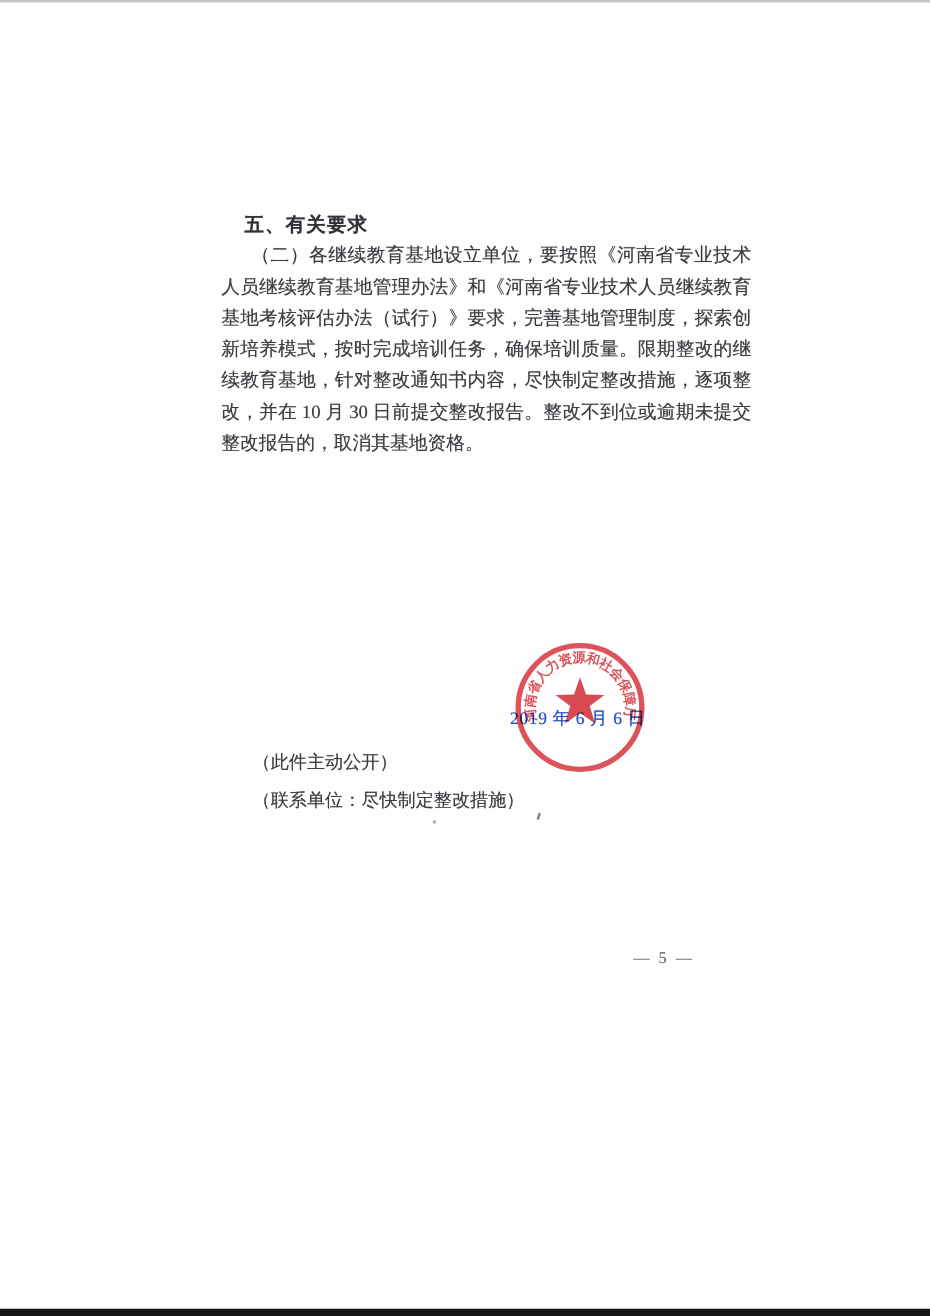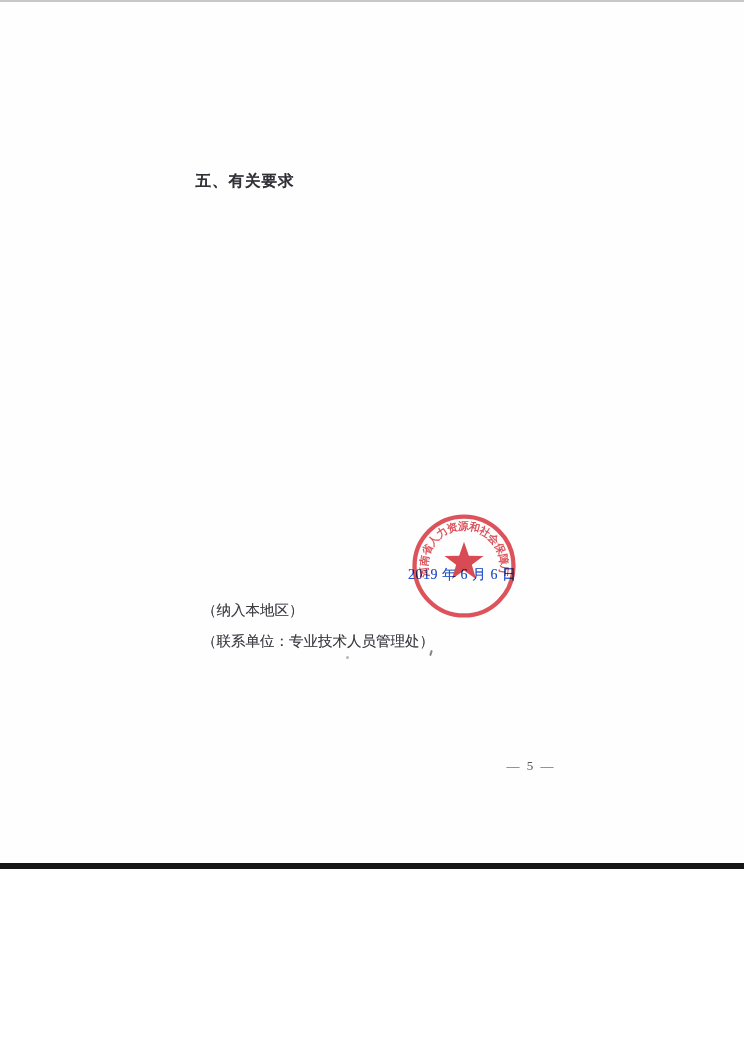--- a/index.html
+++ b/index.html
@@ -1,20 +1,20 @@
 <!DOCTYPE html>
 <html><head>
 <meta charset="utf-8">
 <style>
   * { margin: 0; padding: 0; box-sizing: border-box; }
   html, body { background: #ffffff; }
   .page {
     position: relative;
     width: 744px;
-    height: 869px;
+    height: 1053px;
     background: #fefefe;
     overflow: hidden;
     font-family: "Liberation Serif", "DejaVu Serif", serif;
   }
   .scan-edge-top {
     position: absolute; top: 0; left: 0; width: 100%; height: 2px;
     background: #c6c8c8;
   }
   .scan-edge-bottom {
     position: absolute; bottom: 0; left: 0; width: 100%; height: 6px;
@@ -85,36 +85,37 @@
 </style>
 </head>
 <body>
 
 <div class="page">
 
   <div class="scan-edge-top"></div>
 
   <div class="doc-body">
     <div class="section-heading">五、有关要求</div>
+    <p>（二）各继续教育基地设立单位，要按照《河南省专业技术人员继续教育基地管理办法》和《河南省专业技术人员继续教育基地考核评估办法（试行）》要求，完善基地管理制度，探索创新培养模式，按时完成培训任务，确保培训质量。限期整改的继续教育基地，针对整改通知书内容，尽快制定整改措施，逐项整改，并在 10 月 30 日前提交整改报告。整改不到位或逾期未提交整改报告的，取消其基地资格。</p>
   </div>
 
   <div class="issue-date">2019 年 6 月 6 日</div>
 
   <svg class="official-seal" viewBox="0 0 120 120">
     <circle cx="60" cy="60" r="53" fill="none" stroke="#d93b44" stroke-width="4.6"></circle>
     <polygon points="60,34 65.2,48.9 80.9,49.2 68.4,58.7 72.9,73.8 60,64.8 47.1,73.8 51.6,58.7 39.1,49.2 54.8,48.9" fill="#d4313c"></polygon>
     <path id="sealArc" d="M 22.7,71.4 A 39,39 0 1 1 97.3,71.4" fill="none"></path>
     <text font-size="11.5" fill="#d93b44" font-weight="bold" style="font-family:&quot;Liberation Serif&quot;,&quot;DejaVu Serif&quot;,serif;">
       <textPath href="#sealArc" startOffset="0" textLength="144" lengthAdjust="spacing">河南省人力资源和社会保障厅</textPath>
     </text>
   </svg>
 
   <div class="footer-notes">
-    <div>（纳入本地区）</div>
-    <div>（联系单位：专业技术人员管理处）</div>
+    <div>（此件主动公开）</div>
+    <div>（联系单位：尽快制定整改措施）</div>
   </div>
 
   <div class="scan-speck-1"></div>
   <div class="scan-speck-2"></div>
 
   <div class="page-number">— 5 —</div>
 
   <div class="scan-edge-bottom"></div>
 
 </div>

